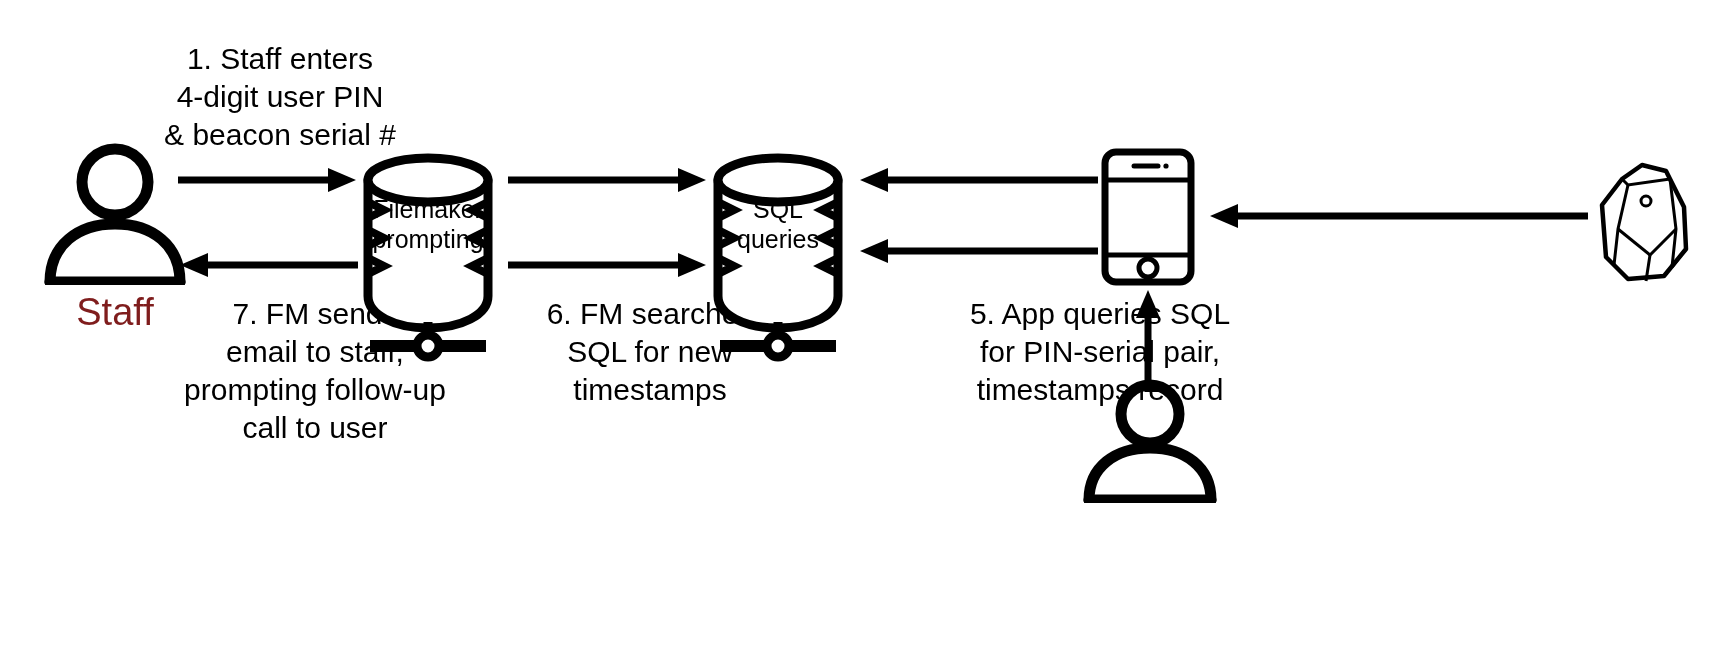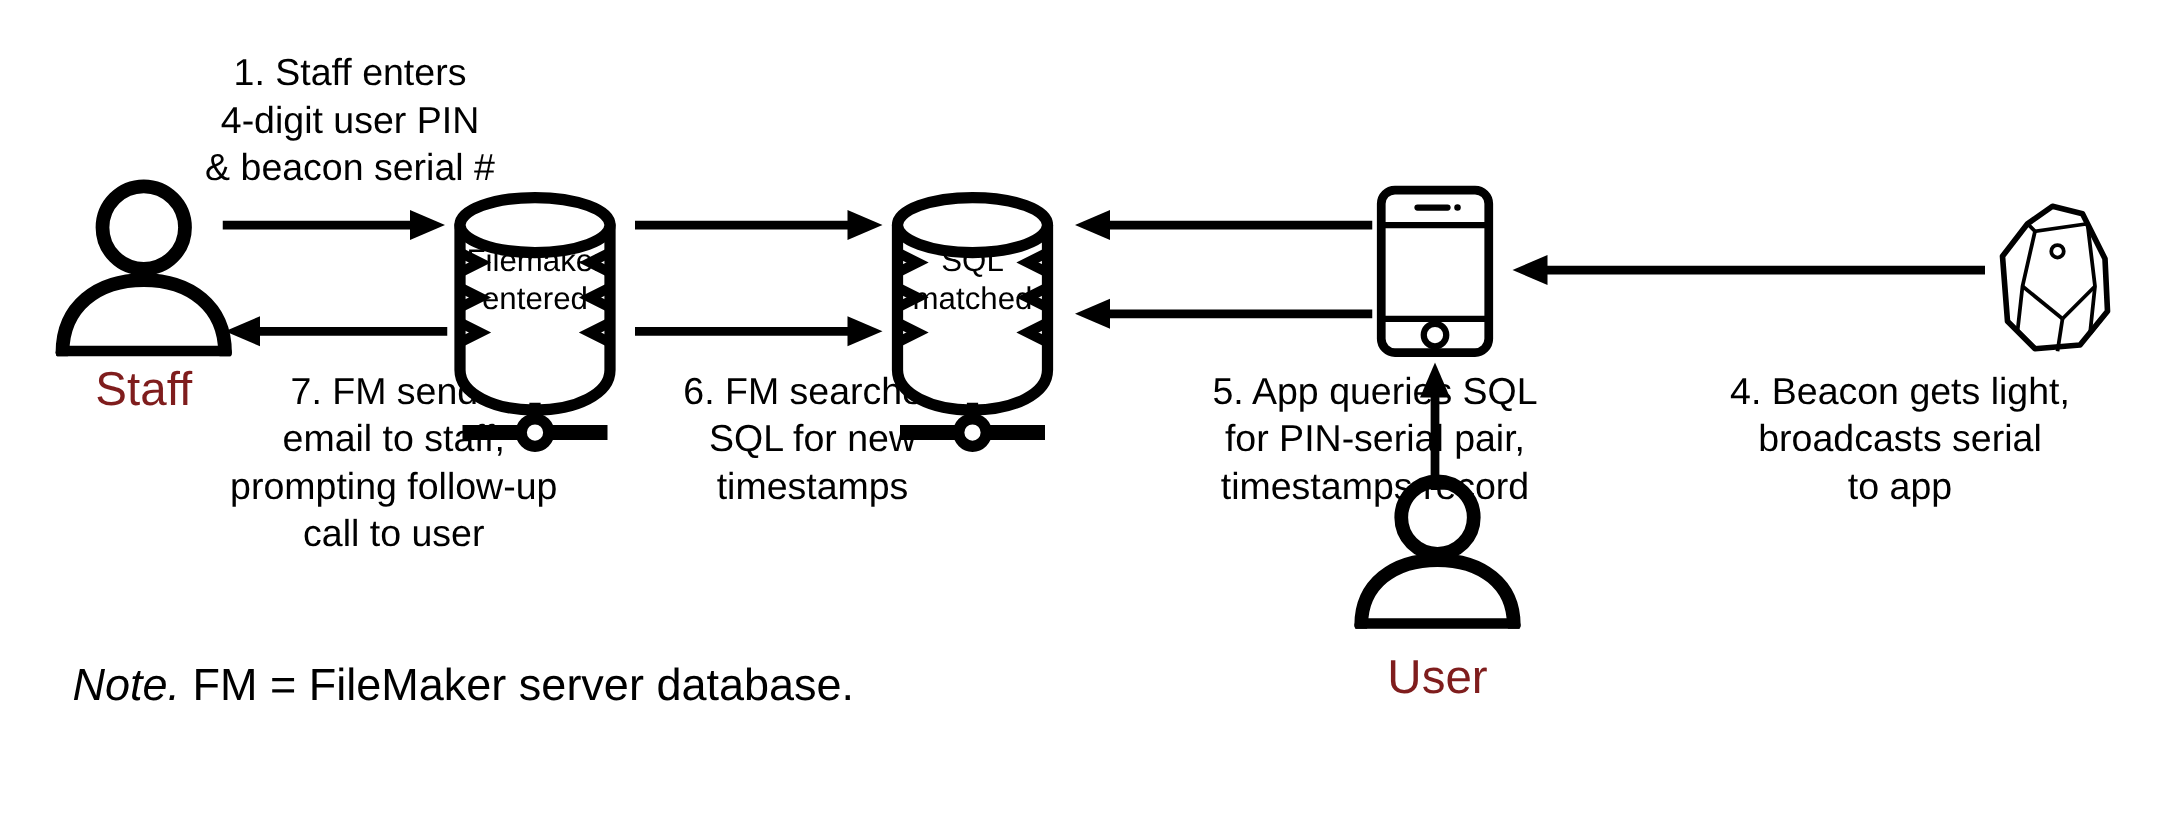--- a/index.html
+++ b/index.html
@@ -64,40 +64,34 @@
 <body>
 
 <div id="canvas">
 
   <div class="label" style="left:105px; top:40px; width:350px;">1. Staff enters
 4-digit user PIN
 &amp; beacon serial #</div>
 
 
 
-  <div class="label" style="left:1360px; top:295px; width:320px;">4. Beacon gets light,
-broadcasts serial
-to app</div>
 
   <div class="label" style="left:940px; top:295px; width:320px;">5. App queries SQL
 for PIN-serial pair,
 timestamps record</div>
 
   <div class="label" style="left:500px; top:295px; width:300px;">6. FM searches
 SQL for new
 timestamps</div>
 
   <div class="label" style="left:155px; top:295px; width:320px;">7. FM sends
 email to staff,
 prompting follow-up
 call to user</div>
 
-  <div class="note" style="left:58px; top:527px;">
-    <span class="note-em">Note.</span><span> FM = FileMaker server database.</span>
-  </div>
 
   <div class="fig" style="left:40px; top:140px;">
     <svg width="150" height="145" viewBox="0 0 150 145">
       <circle cx="75" cy="42" r="33" fill="none" stroke="#000" stroke-width="11"></circle>
       <path d="M 10 142 C 10 105, 38 84, 75 84 C 112 84, 140 105, 140 142" fill="none" stroke="#000" stroke-width="11" stroke-linecap="round"></path>
       <line x1="10" y1="142" x2="140" y2="142" stroke="#000" stroke-width="11" stroke-linecap="round"></line>
     </svg>
   </div>
   <div class="actor-label" style="left:20px; top:292px; width:190px;">Staff</div>
 
@@ -120,21 +114,21 @@
     </svg>
   </div>
   <div class="fig" style="left:358px; top:322px;">
     <svg width="140" height="46" viewBox="0 0 140 46">
       <line x1="70" y1="0" x2="70" y2="20" stroke="#000" stroke-width="9"></line>
       <line x1="12" y1="24" x2="128" y2="24" stroke="#000" stroke-width="12" stroke-linecap="butt"></line>
       <circle cx="70" cy="24" r="11" fill="#fff" stroke="#000" stroke-width="9"></circle>
     </svg>
   </div>
   <div class="db-text" style="left:368px; top:194px; width:120px;">Filemaker
-entered</div>
+prompting</div>
 
   <div class="fig" style="left:708px; top:148px;">
     <svg width="140" height="200" viewBox="0 0 140 200">
       <path d="M 10 32 L 10 148 C 10 167, 37 180, 70 180 C 103 180, 130 167, 130 148 L 130 32" fill="#fff" stroke="#000" stroke-width="9" stroke-linecap="round"></path>
       <ellipse cx="70" cy="32" rx="60" ry="22" fill="#fff" stroke="#000" stroke-width="9"></ellipse>
       <path d="M 10 54 L 26 62 L 10 70" fill="none" stroke="#000" stroke-width="8" stroke-linejoin="miter"></path>
       <path d="M 10 82 L 26 90 L 10 98" fill="none" stroke="#000" stroke-width="8" stroke-linejoin="miter"></path>
       <path d="M 10 110 L 26 118 L 10 126" fill="none" stroke="#000" stroke-width="8" stroke-linejoin="miter"></path>
       <path d="M 130 54 L 114 62 L 130 70" fill="none" stroke="#000" stroke-width="8" stroke-linejoin="miter"></path>
       <path d="M 130 82 L 114 90 L 130 98" fill="none" stroke="#000" stroke-width="8" stroke-linejoin="miter"></path>
@@ -143,21 +137,21 @@
     </svg>
   </div>
   <div class="fig" style="left:708px; top:322px;">
     <svg width="140" height="46" viewBox="0 0 140 46">
       <line x1="70" y1="0" x2="70" y2="20" stroke="#000" stroke-width="9"></line>
       <line x1="12" y1="24" x2="128" y2="24" stroke="#000" stroke-width="12" stroke-linecap="butt"></line>
       <circle cx="70" cy="24" r="11" fill="#fff" stroke="#000" stroke-width="9"></circle>
     </svg>
   </div>
   <div class="db-text" style="left:718px; top:194px; width:120px;">SQL
-matched</div>
+queries</div>
 
   <div class="fig" style="left:1100px; top:148px;">
     <svg width="96" height="138" viewBox="0 0 96 138">
       <rect x="5" y="4" width="86" height="130" rx="11" ry="11" fill="#fff" stroke="#000" stroke-width="7"></rect>
       <line x1="5" y1="32" x2="91" y2="32" stroke="#000" stroke-width="5"></line>
       <line x1="5" y1="107" x2="91" y2="107" stroke="#000" stroke-width="5"></line>
       <line x1="34" y1="18" x2="58" y2="18" stroke="#000" stroke-width="5" stroke-linecap="round"></line>
       <circle cx="66" cy="18" r="2.6" fill="#000"></circle>
       <circle cx="48" cy="120" r="9" fill="#fff" stroke="#000" stroke-width="5"></circle>
     </svg>
@@ -181,21 +175,20 @@
     </svg>
   </div>
 
   <div class="fig" style="left:1075px; top:378px;">
     <svg width="150" height="125" viewBox="0 0 150 125">
       <circle cx="75" cy="36" r="29" fill="none" stroke="#000" stroke-width="11"></circle>
       <path d="M 14 122 C 14 89, 40 70, 75 70 C 110 70, 136 89, 136 122" fill="none" stroke="#000" stroke-width="11" stroke-linecap="round"></path>
       <line x1="14" y1="122" x2="136" y2="122" stroke="#000" stroke-width="11" stroke-linecap="round"></line>
     </svg>
   </div>
-  <div class="actor-label" style="left:1060px; top:522px; width:180px;">User</div>
 
   <div class="fig" style="left:178px; top:160px;">
     <svg width="180" height="40" viewBox="0 0 180 40">
       <line x1="0" y1="20" x2="158" y2="20" stroke="#000" stroke-width="7"></line>
       <polygon points="178,20 150,8 150,32" fill="#000"></polygon>
     </svg>
   </div>
 
   <div class="fig" style="left:168px; top:245px;">
     <svg width="190" height="40" viewBox="0 0 190 40">

